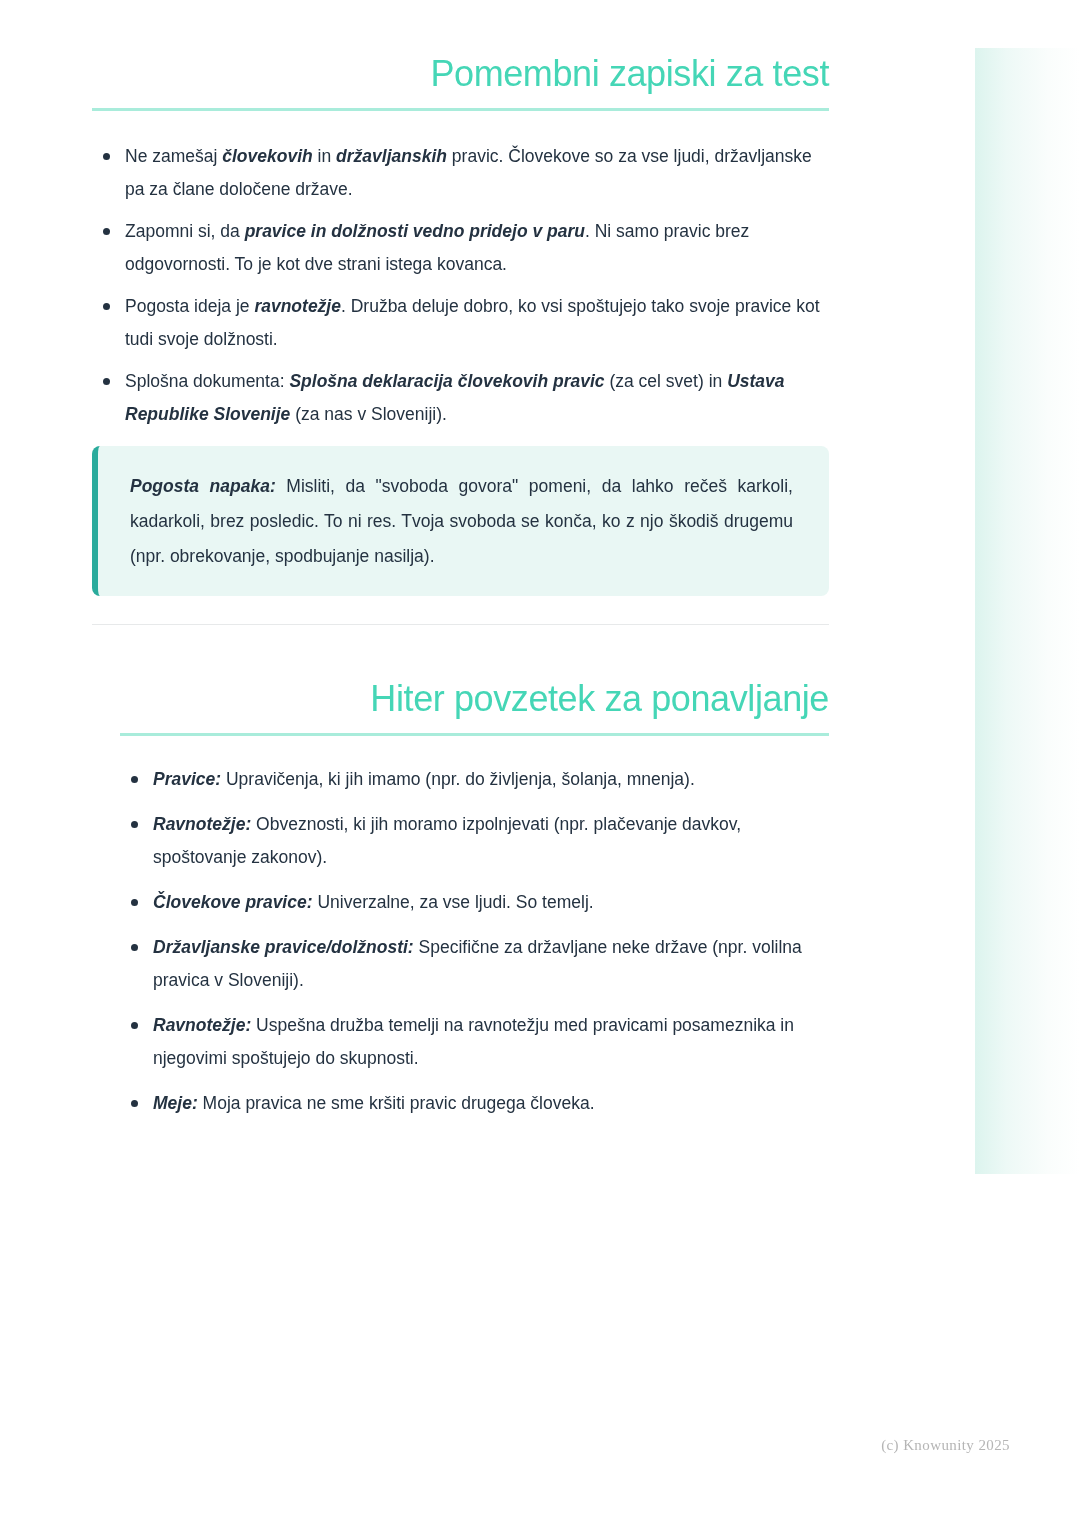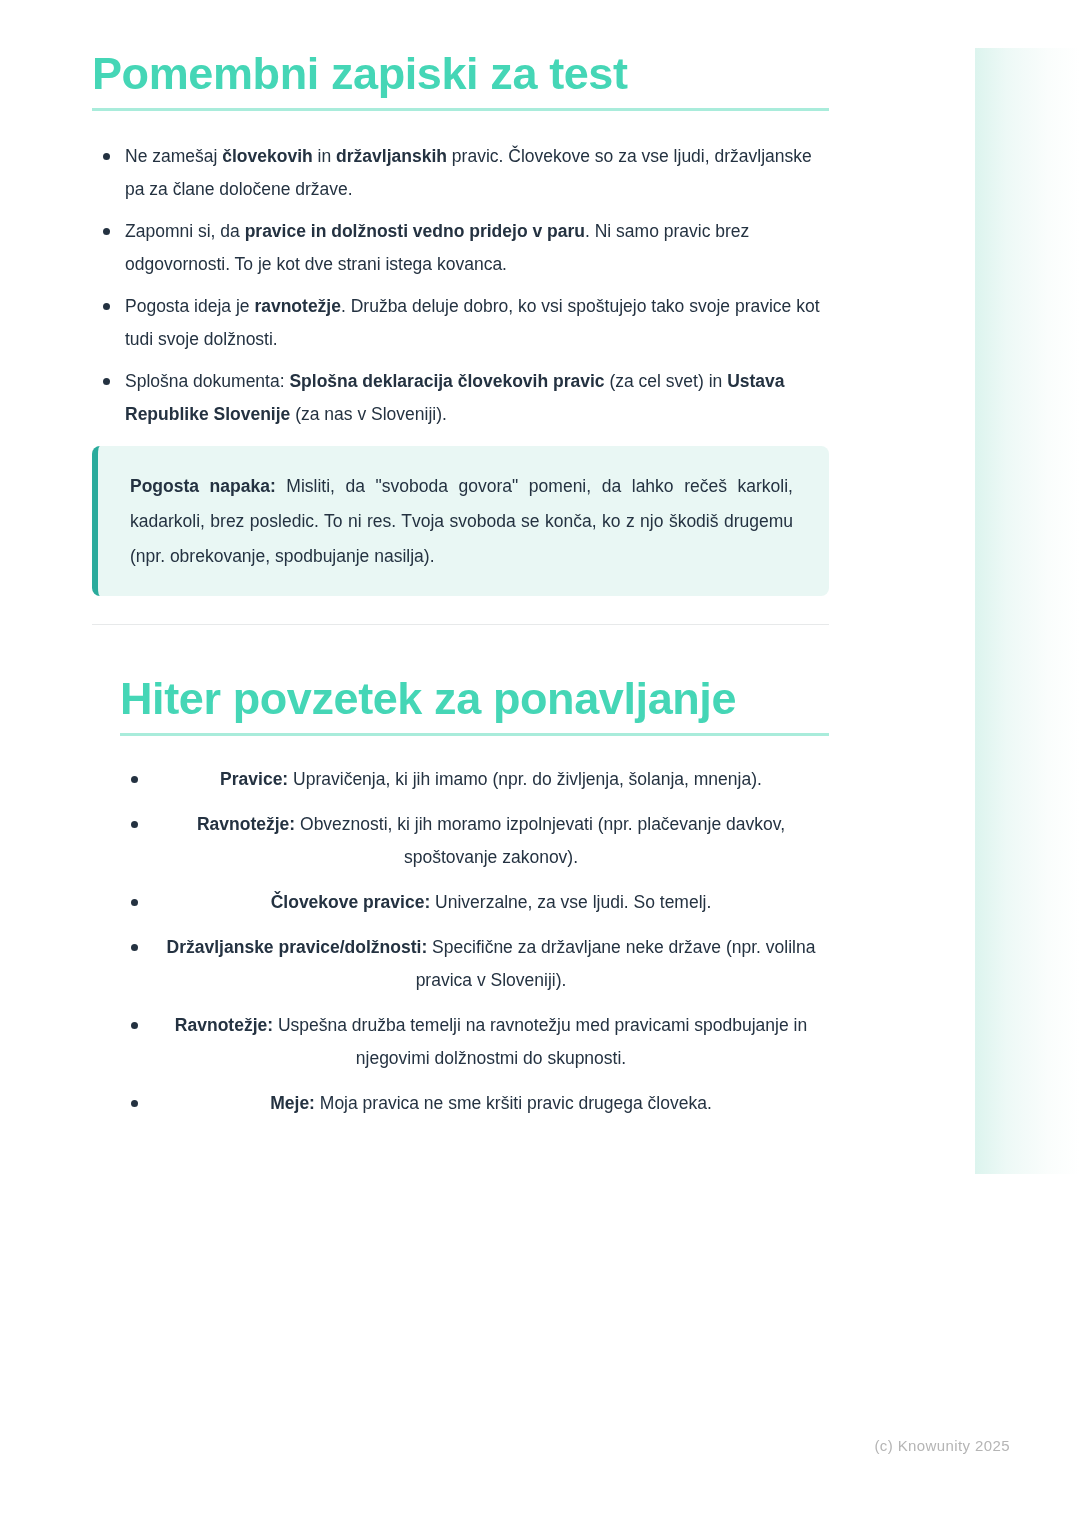--- a/index.html
+++ b/index.html
@@ -16,25 +16,26 @@
     left:975px; top:48px;
     width:105px; height:1126px;
     background:linear-gradient(to right, #dcf4ee 0%, #edf9f6 30%, #fafdfc 70%, #ffffff 100%);
   }
   .content {
     position:absolute;
     left:92px; top:54px;
     width:737px;
   }
   .section-title {
-    font-size:45px;
+    font-size:36px;
     line-height:40px;
-    font-weight:700;
+    font-weight:400;
     letter-spacing:-0.4px;
     color:var(--accent, #45d6b6);
+    text-align:right;
   }
   .title-rule {
     height:3px;
     border:none;
     background:var(--accent-underline, #a9ecdb);
     margin-top:14px;
   }
   ul.notes {
     list-style:none;
     margin-top:29px;
@@ -47,46 +48,47 @@
     margin-bottom:9px;
   }
   ul.notes li::before {
     content:"";
     position:absolute;
     left:11px; top:13px;
     width:7px; height:7px;
     border-radius:50%;
     background:var(--text, #243241);
   }
-  strong { font-weight:700; }
+  strong { font-weight:700;font-style:italic; }
   .callout {
     margin-top:15px;
     background:var(--callout-bg, #e9f7f4);
     border-left:6px solid var(--callout-border, #2aab9c);
     border-radius:8px;
     padding:23px 36px 22px 32px;
     font-size:17.5px;
     line-height:35px;
     text-align:justify;
   }
   .divider {
     border:none;
     border-top:1px solid var(--divider, #e7e9ea);
     margin-top:28px;
   }
   .summary-block { margin-top:54px;margin-left:28px; }
   ul.notes.summary { margin-top:27px; }
-  ul.notes.summary li { margin-bottom:12px;text-align:center; }
+  ul.notes.summary li { margin-bottom:12px; }
   .footer-credit {
     position:absolute;
     top:1437px;
     right:70px;
     font-size:15px;
     letter-spacing:0.4px;
     color:var(--footer-text, #b5b5b5);
+    font-family:Liberation Serif, serif;
   }
 </style>
 </head>
 <body>
 
 <div class="side-strip"></div>
 
 <div class="content">
 
   <h1 class="section-title">Pomembni zapiski za test</h1>
@@ -107,20 +109,20 @@
 
   <div class="summary-block">
     <h1 class="section-title">Hiter povzetek za ponavljanje</h1>
     <hr class="title-rule">
 
     <ul class="notes summary">
         <li><strong>Pravice:</strong><span> Upravičenja, ki jih imamo (npr. do življenja, šolanja, mnenja).</span></li>
         <li><strong>Ravnotežje:</strong><span> Obveznosti, ki jih moramo izpolnjevati (npr. plačevanje davkov, spoštovanje zakonov).</span></li>
         <li><strong>Človekove pravice:</strong><span> Univerzalne, za vse ljudi. So temelj.</span></li>
         <li><strong>Državljanske pravice/dolžnosti:</strong><span> Specifične za državljane neke države (npr. volilna pravica v Sloveniji).</span></li>
-        <li><strong>Ravnotežje:</strong><span> Uspešna družba temelji na ravnotežju med pravicami spodbujanje in njegovimi dolžnostmi do skupnosti.</span></li>
+        <li><strong>Ravnotežje:</strong><span> Uspešna družba temelji na ravnotežju med pravicami posameznika in njegovimi spoštujejo do skupnosti.</span></li>
         <li><strong>Meje:</strong><span> Moja pravica ne sme kršiti pravic drugega človeka.</span></li>
       </ul>
   </div>
 
 </div>
 
 <div class="footer-credit">(c) Knowunity 2025</div>
 
 </body></html>

